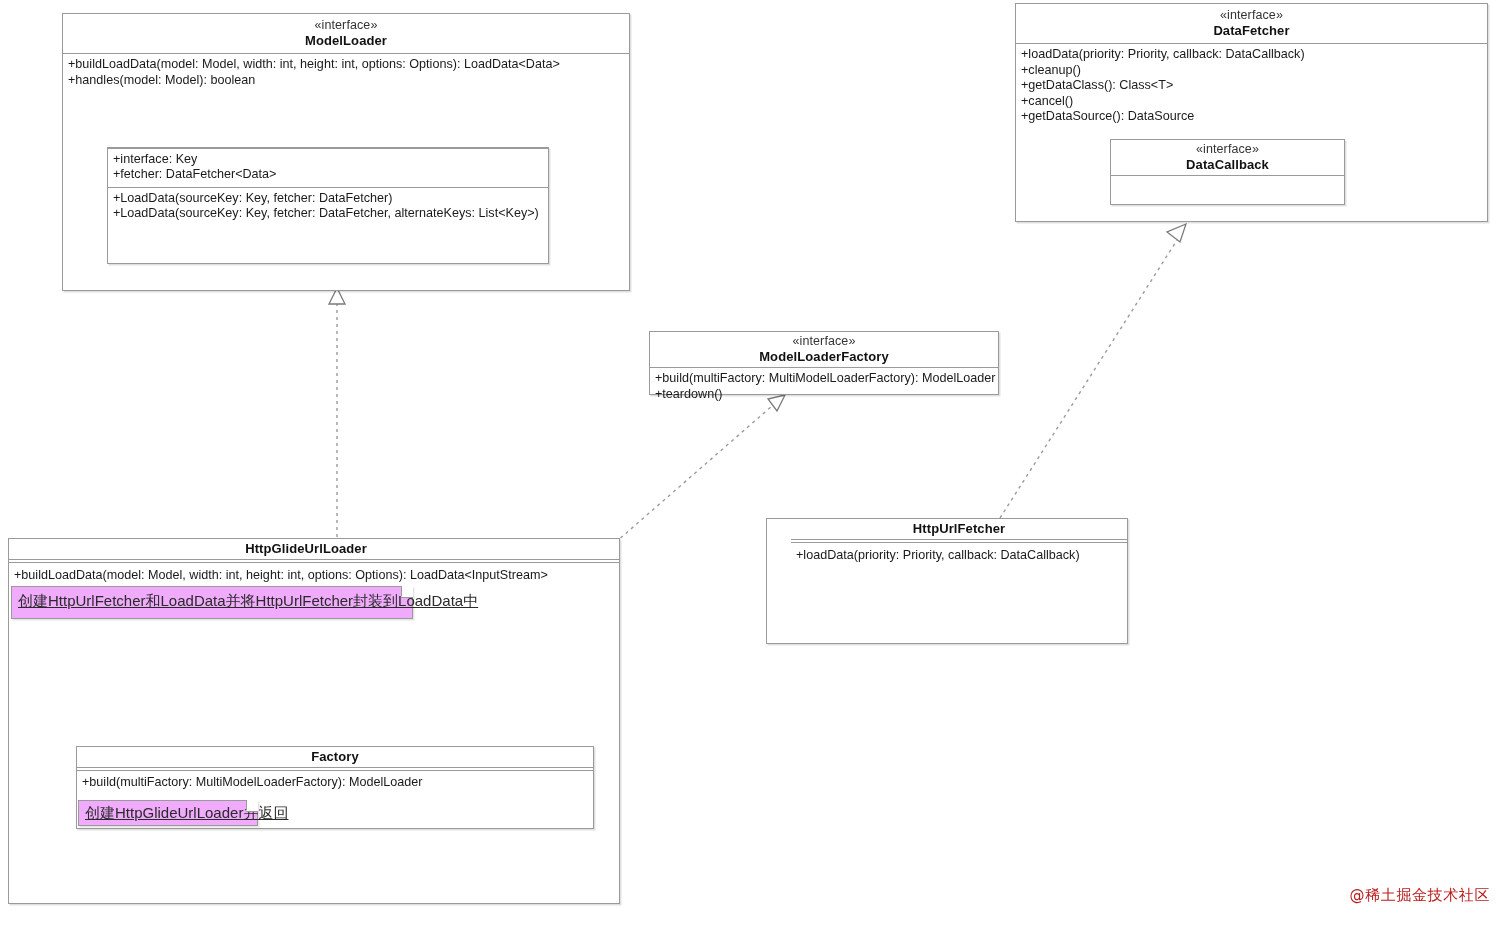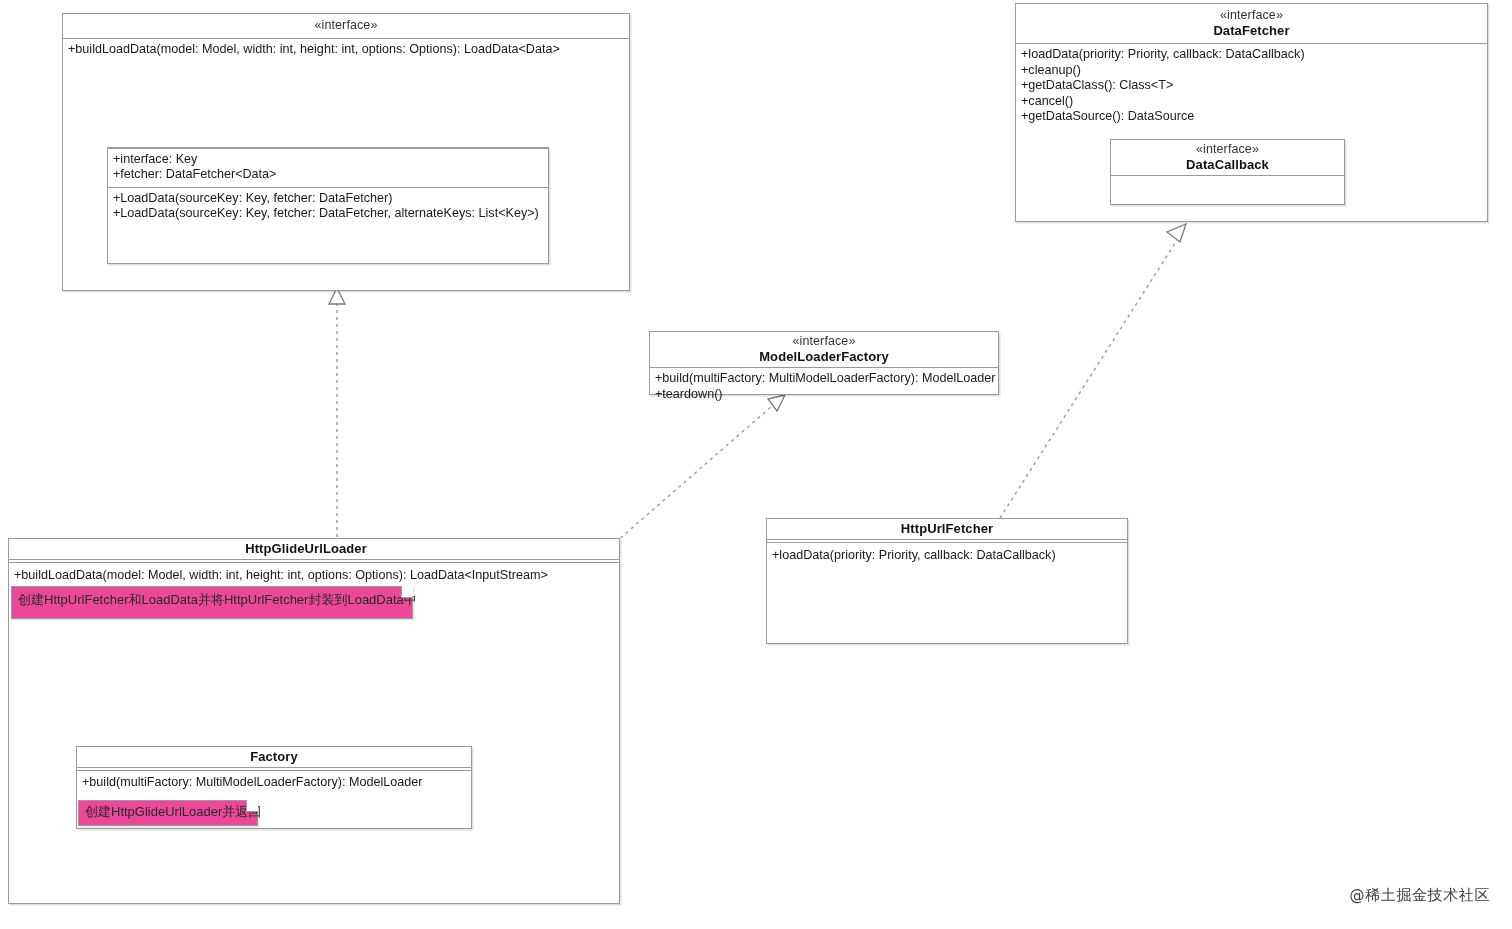--- a/index.html
+++ b/index.html
@@ -64,29 +64,30 @@
   .uml-line {
     font-size: 12.6px;
     color: #1a1a1a;
     line-height: 1.23;
     white-space: pre;
   }
 
   
   .uml-note {
     position: absolute;
-    background: #ec4899;
+    background: #f0abfc;
     border: 1px solid #9a9a9a;
     box-sizing: border-box;
-    font-size: 13px;
+    font-size: 15px;
     color: #2a2a2a;
     padding: 5px 7px 6px 6px;
     line-height: 1.2;
     white-space: nowrap;
     box-shadow: 1.5px 1.5px 0 0 rgba(0,0,0,0.10);
+    text-decoration: underline;
   }
   .uml-note .fold {
     position: absolute;
     top: -1px;
     right: -1px;
     width: 11px;
     height: 11px;
     background: #ffffff;
     border-left: 1px solid #9a9a9a;
     border-bottom: 1px solid #9a9a9a;
@@ -111,21 +112,21 @@
     height: 929px;
     pointer-events: none;
   }
 
   
   #watermark {
     position: absolute;
     right: 22px;
     bottom: 24px;
     font-size: 15px;
-    color: #404040;
+    color: #b91c1c;
     letter-spacing: 0.6px;
     font-family: "DejaVu Sans", "Liberation Sans", sans-serif;
     user-select: none;
   }
 </style>
 </head>
 <body>
 
 <div id="canvas">
 
@@ -143,24 +144,26 @@
 
     <g>
       <line x1="1000" y1="518" x2="1179" y2="237" stroke="#9a9a9a" stroke-width="1.4" stroke-dasharray="3,4"></line>
       <polygon points="1186,224 1167,232 1180,242" fill="#ffffff" stroke="#7a7a7a" stroke-width="1.3"></polygon>
     </g>
   </svg>
 
   <div class="uml-box" style="left:62px; top:13px; width:568px; height:278px;">
     <div class="uml-header">
       <span class="stereotype">«interface»</span>
+      <span class="cname">ModelLoader</span>
     </div>
     <div class="uml-sep"></div>
     <div class="uml-compartment" style="height:231px;">
       <div class="uml-line">+buildLoadData(model: Model, width: int, height: int, options: Options): LoadData&lt;Data&gt;</div>
+      <div class="uml-line">+handles(model: Model): boolean</div>
     </div>
   </div>
 
   <div class="uml-box" style="left:107px; top:147px; width:442px; height:117px;">
     <div class="uml-sep"></div>
     <div class="uml-compartment">
       <div class="uml-line">+interface: Key</div>
       <div class="uml-line">+fetcher: DataFetcher&lt;Data&gt;</div>
     </div>
     <div class="uml-sep"></div>
@@ -213,36 +216,36 @@
     <div class="uml-compartment" style="height:336px; padding-top:5px;">
       <div class="uml-line">+buildLoadData(model: Model, width: int, height: int, options: Options): LoadData&lt;InputStream&gt;</div>
     </div>
   </div>
 
   <div class="uml-note" style="left:11px; top:586px; width:402px; height:33px;">
     <span class="fold"></span>
     <span>创建HttpUrlFetcher和LoadData并将HttpUrlFetcher封装到LoadData中</span>
   </div>
 
-  <div class="uml-box" style="left:76px; top:746px; width:396px; height:83px;">
+  <div class="uml-box" style="left:76px; top:746px; width:518px; height:83px;">
     <div class="uml-header" style="padding:2px 6px 3px 6px;">
       <span class="cname">Factory</span>
     </div>
     <div class="uml-sep double"></div>
     <div class="uml-compartment" style="height:55px; padding-top:4px;">
       <div class="uml-line">+build(multiFactory: MultiModelLoaderFactory): ModelLoader</div>
     </div>
   </div>
 
   <div class="uml-note" style="left:78px; top:800px; width:180px; height:26px; padding:3px 7px 4px 6px;">
     <span class="fold"></span>
     <span>创建HttpGlideUrlLoader并返回</span>
   </div>
 
-  <div class="uml-box" style="left:766px; top:518px; width:362px; height:126px;">
+  <div class="uml-box" style="left:766px; top:518px; width:362px; height:126px;padding-left:24px;">
     <div class="uml-header" style="padding:2px 6px 3px 6px;">
       <span class="cname">HttpUrlFetcher</span>
     </div>
     <div class="uml-sep double"></div>
     <div class="uml-compartment" style="height:98px; padding-top:5px;">
       <div class="uml-line">+loadData(priority: Priority, callback: DataCallback)</div>
     </div>
   </div>
 
   <div id="watermark">@稀土掘金技术社区</div>

